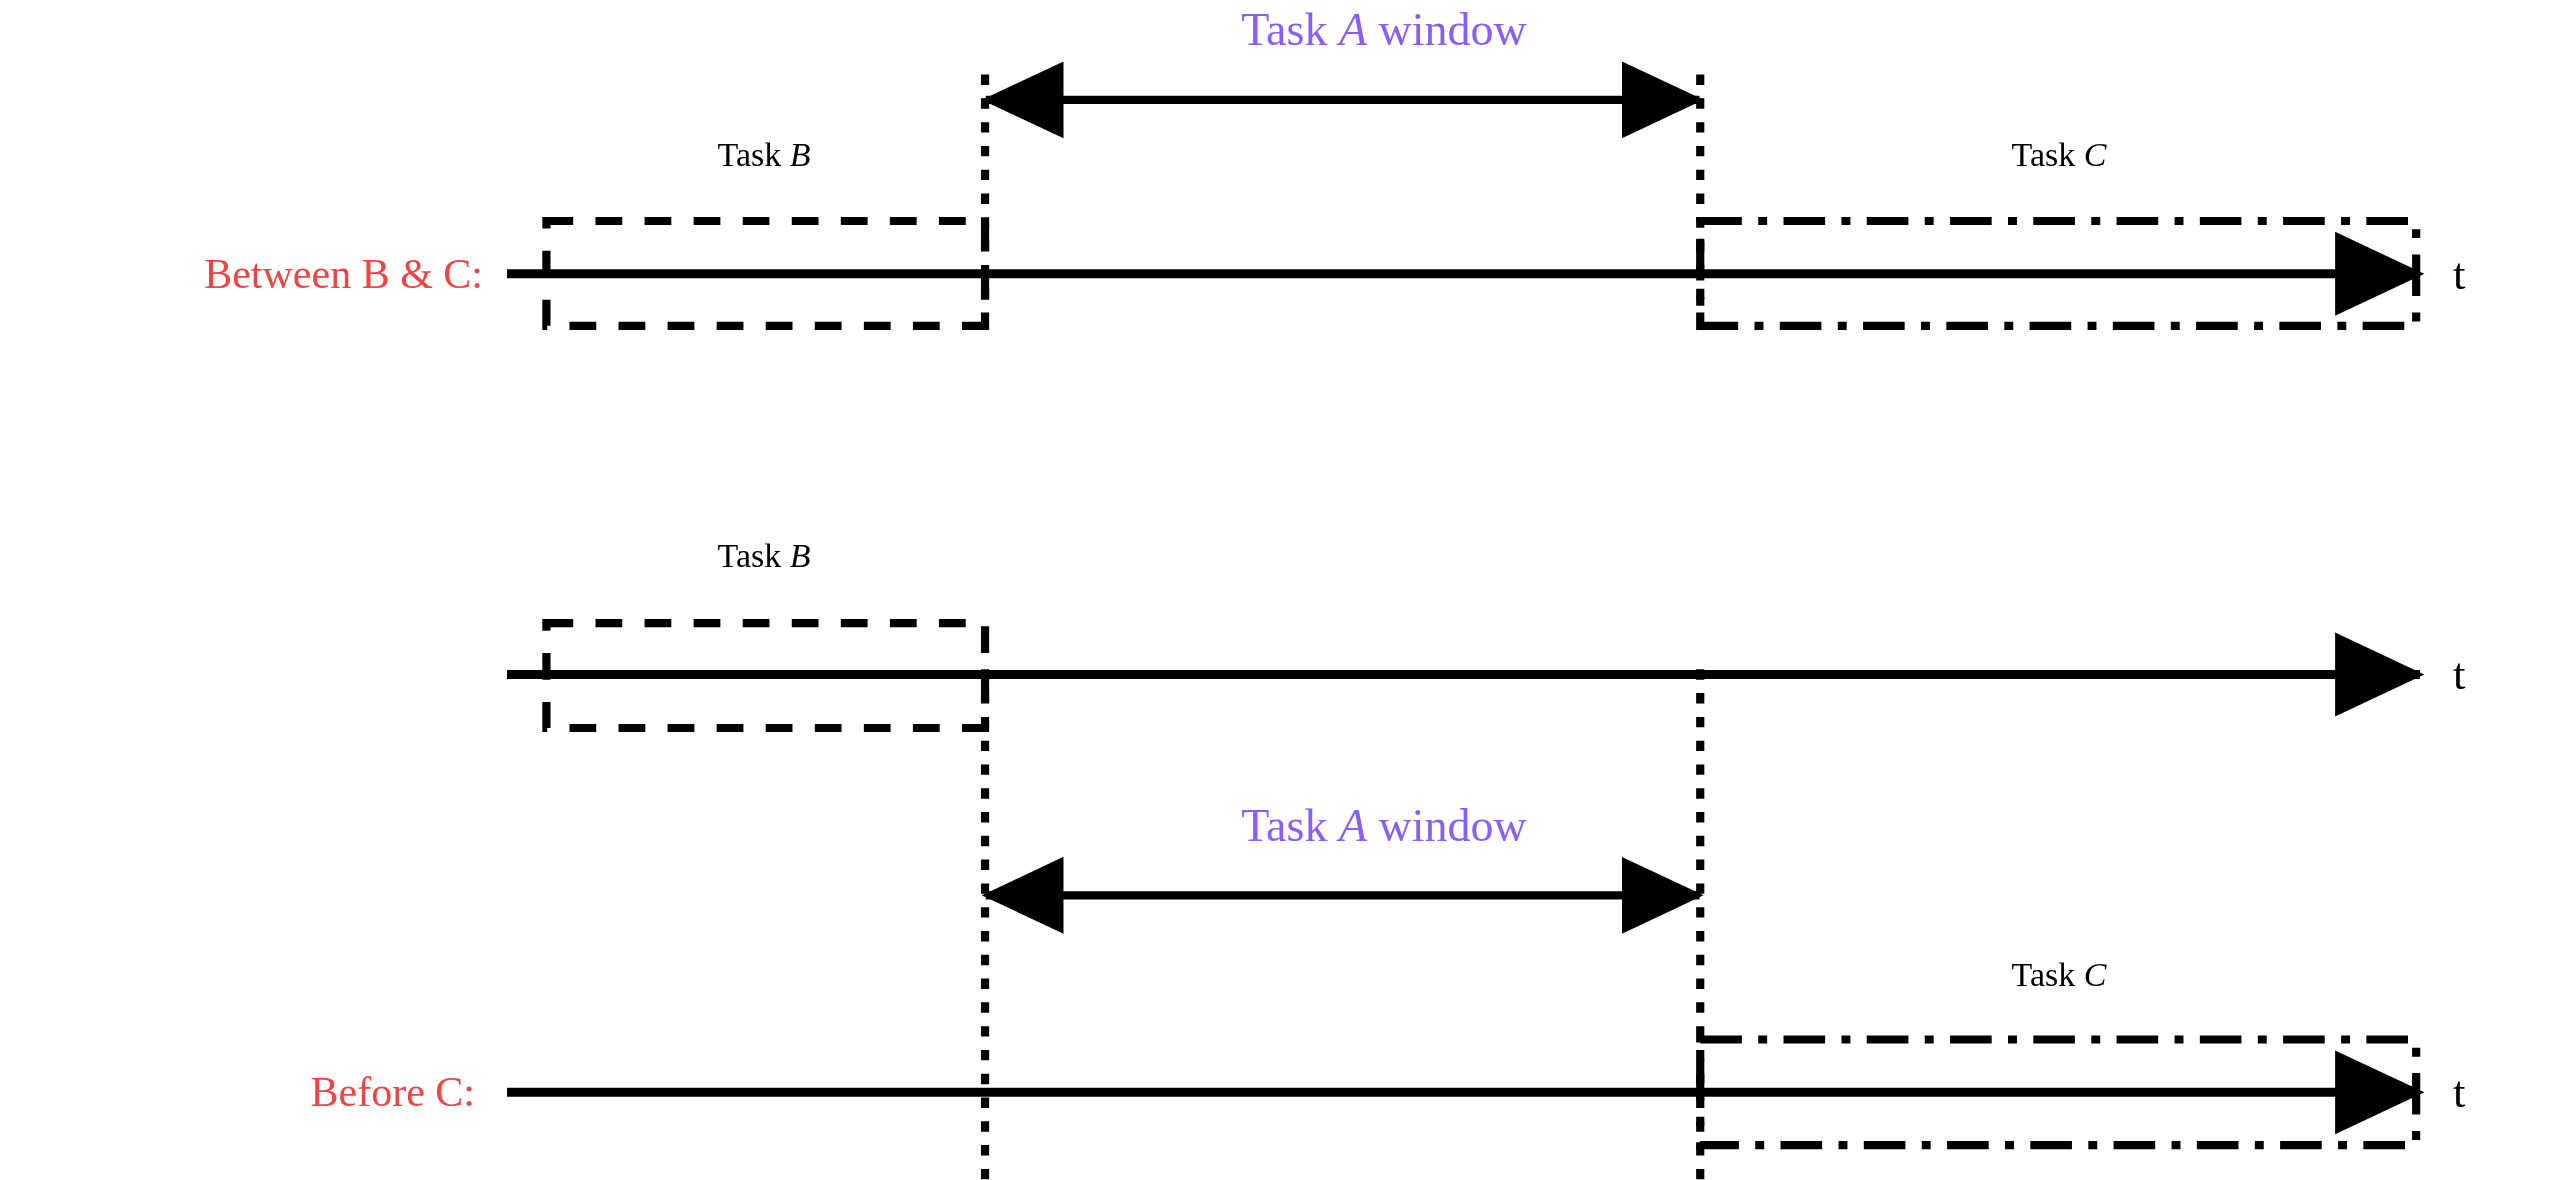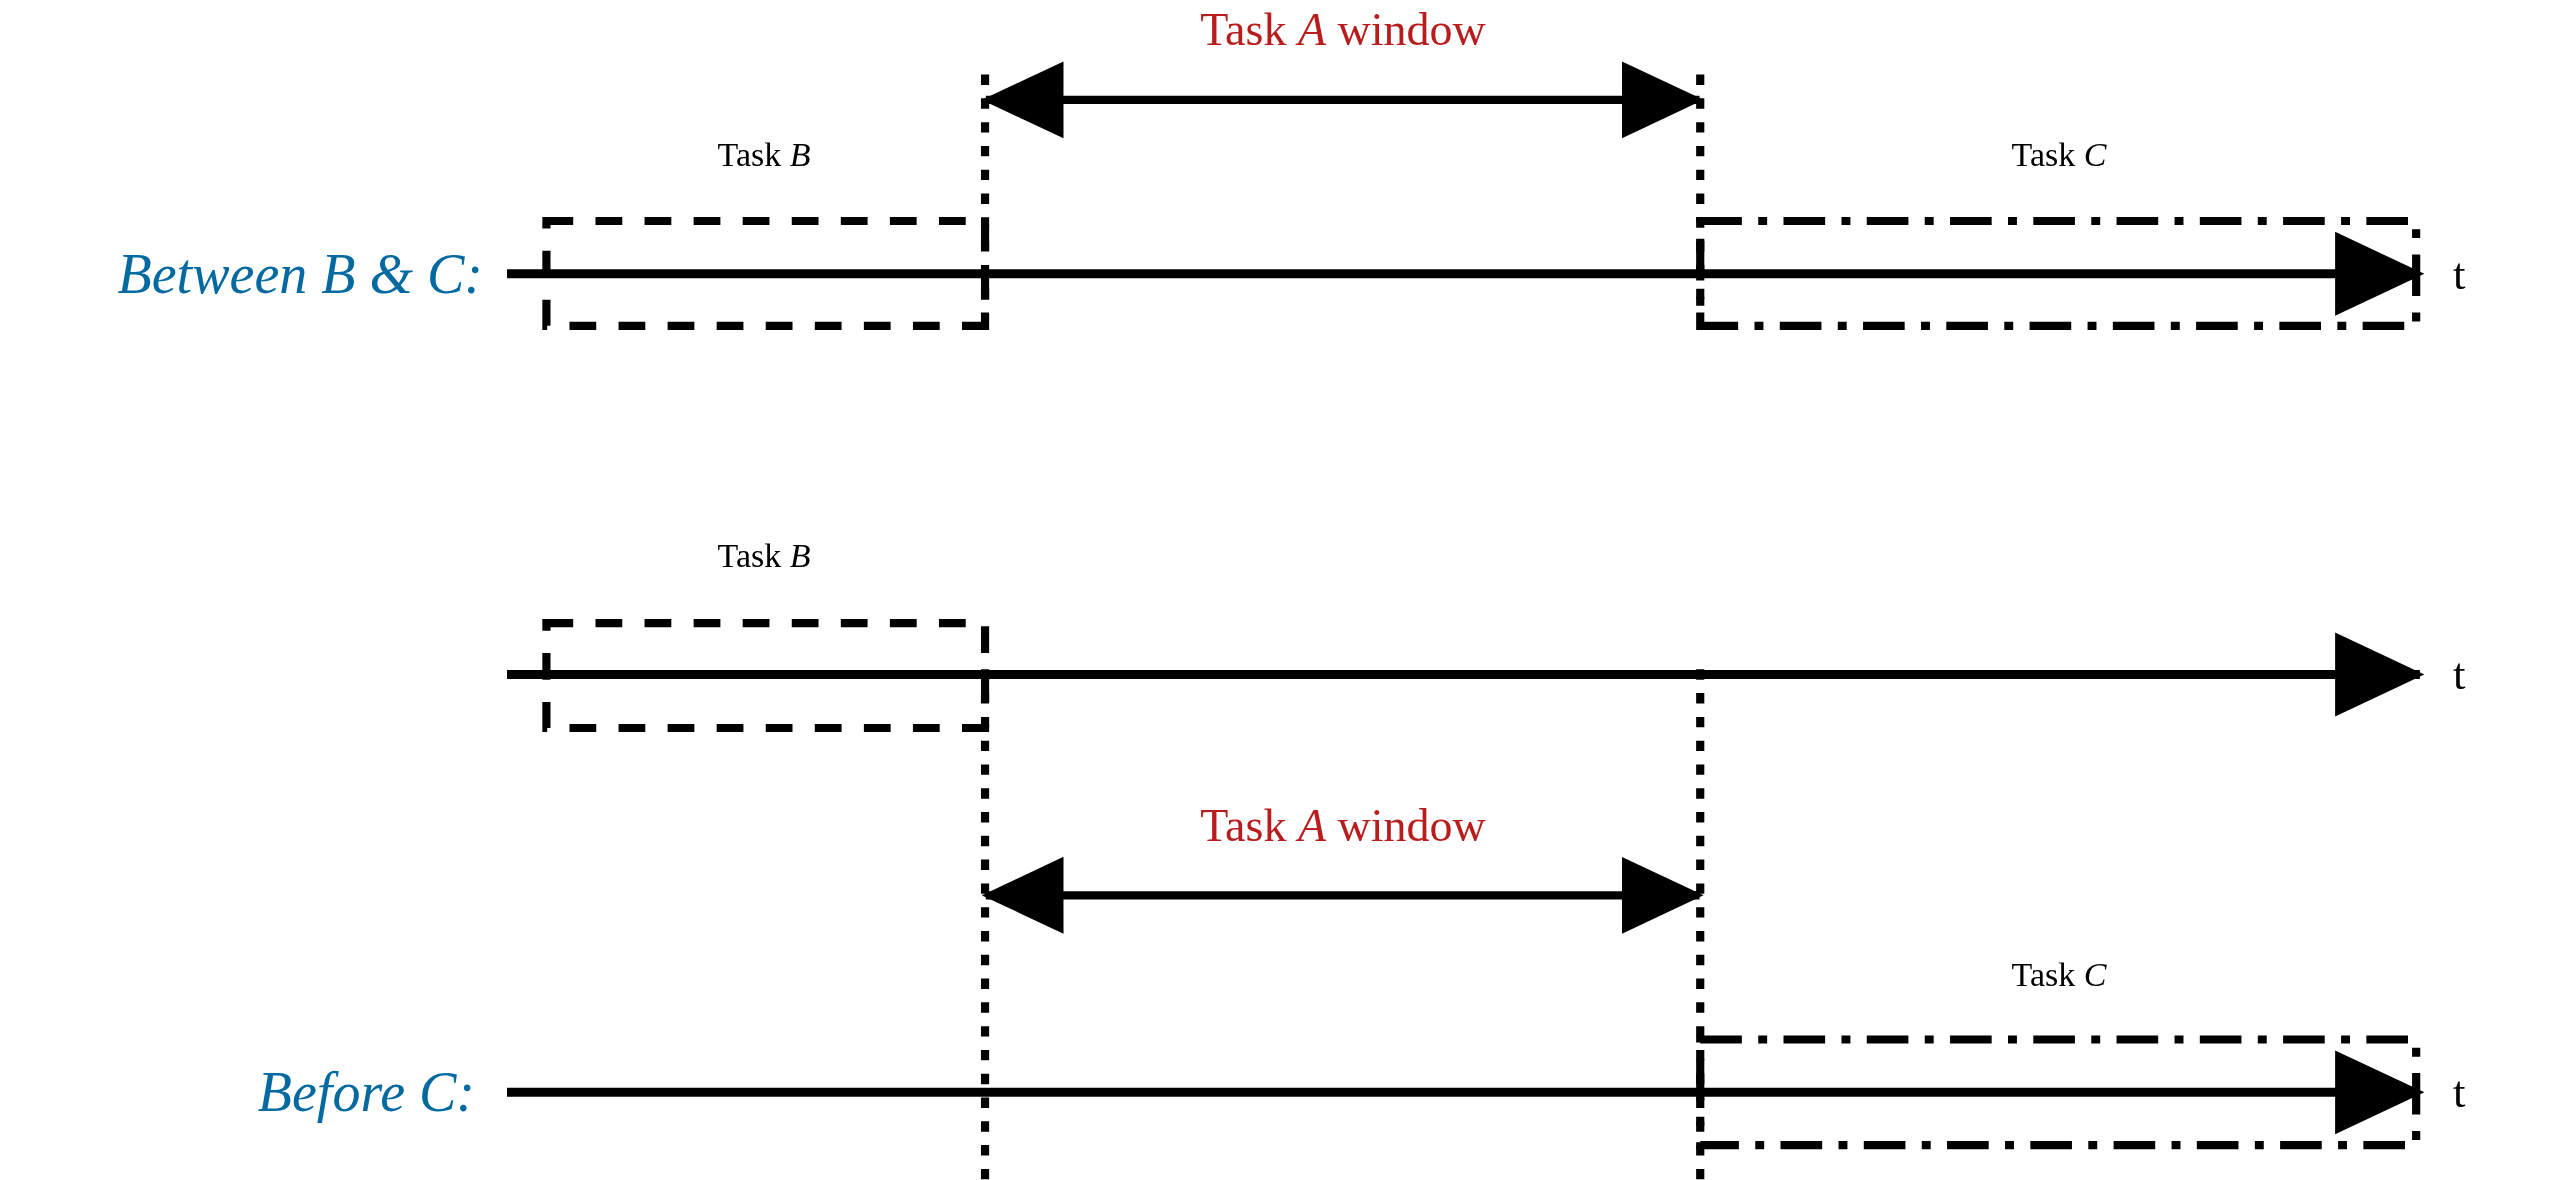--- a/index.html
+++ b/index.html
@@ -21,23 +21,22 @@
     position: absolute;
     top: 0;
     left: 0;
     width: 2576px;
     height: 1181px;
     display: block;
   }
   .row-label {
     position: absolute;
     font-family: "Liberation Serif", "DejaVu Serif", serif;
-    font-style: italic;
-    font-size: 56px;
-    color: #0369a1;
+    font-size: 42px;
+    color: #ef4444;
     white-space: nowrap;
     text-align: right;
     transform: translateY(-50%);
     line-height: 1;
   }
   .axis-label {
     position: absolute;
     font-family: "Liberation Serif", "DejaVu Serif", serif;
     font-style: normal;
     font-size: 45px;
@@ -55,24 +54,25 @@
     transform: translateX(-50%);
     line-height: 1;
   }
   .task-label .ital {
     font-style: italic;
   }
   .window-label {
     position: absolute;
     font-family: "Liberation Serif", "DejaVu Serif", serif;
     font-size: 46px;
-    color: #b91c1c;
+    color: #8b5cf6;
     white-space: nowrap;
     transform: translateX(-50%);
     line-height: 1;
+    margin-left: 41px;
   }
   .window-label .ital {
     font-style: italic;
   }
 </style>
 </head>
 <body>
 
 <div id="diagram-root">
 

